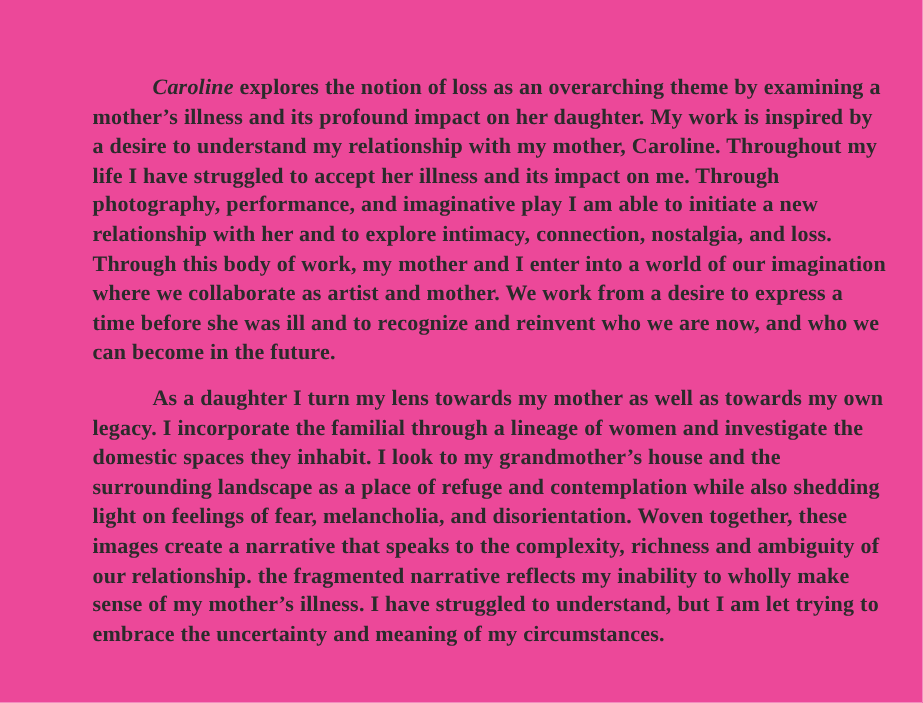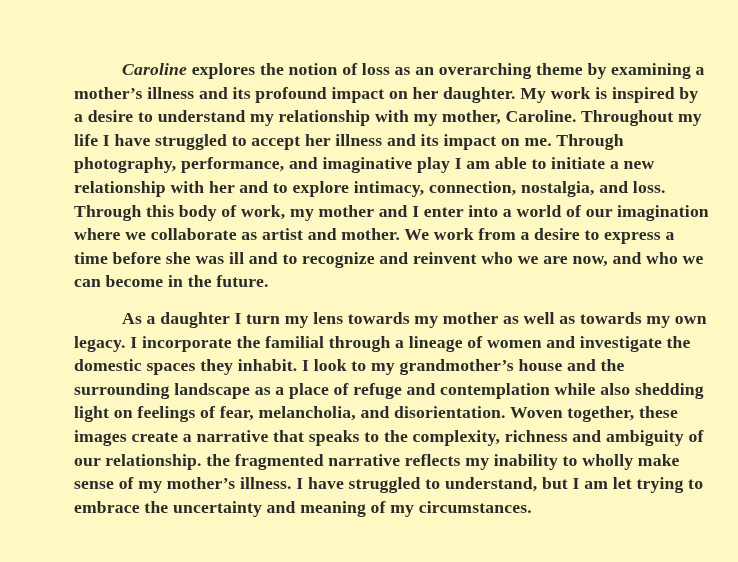--- a/index.html
+++ b/index.html
@@ -11,21 +11,21 @@
     height: 562px;
     background: #ffffff;
     font-family: "Liberation Serif", "DejaVu Serif", serif;
     overflow: hidden;
   }
 
   .page {
     position: relative;
     width: 738px;
     height: 562px;
-    background: #fef9c3;
+    background: #ec4899;
     box-sizing: border-box;
     padding: 58px 28px 0 74px;
   }
 
   .artist-statement {
     color: #2b2b2b;
   }
 
   .statement-paragraph {
     margin: 0;

